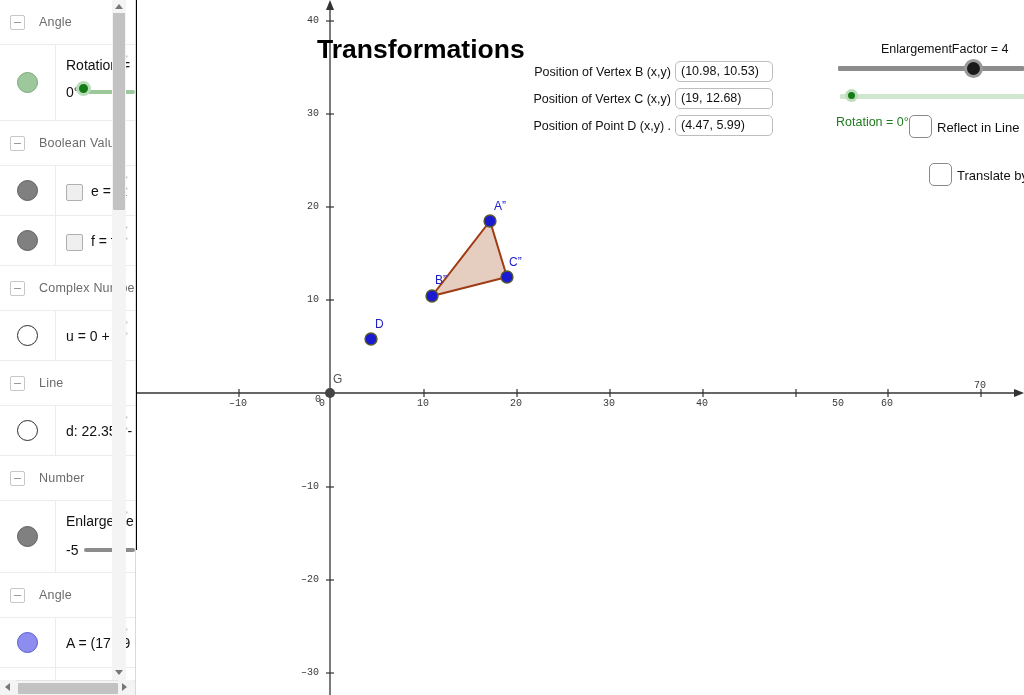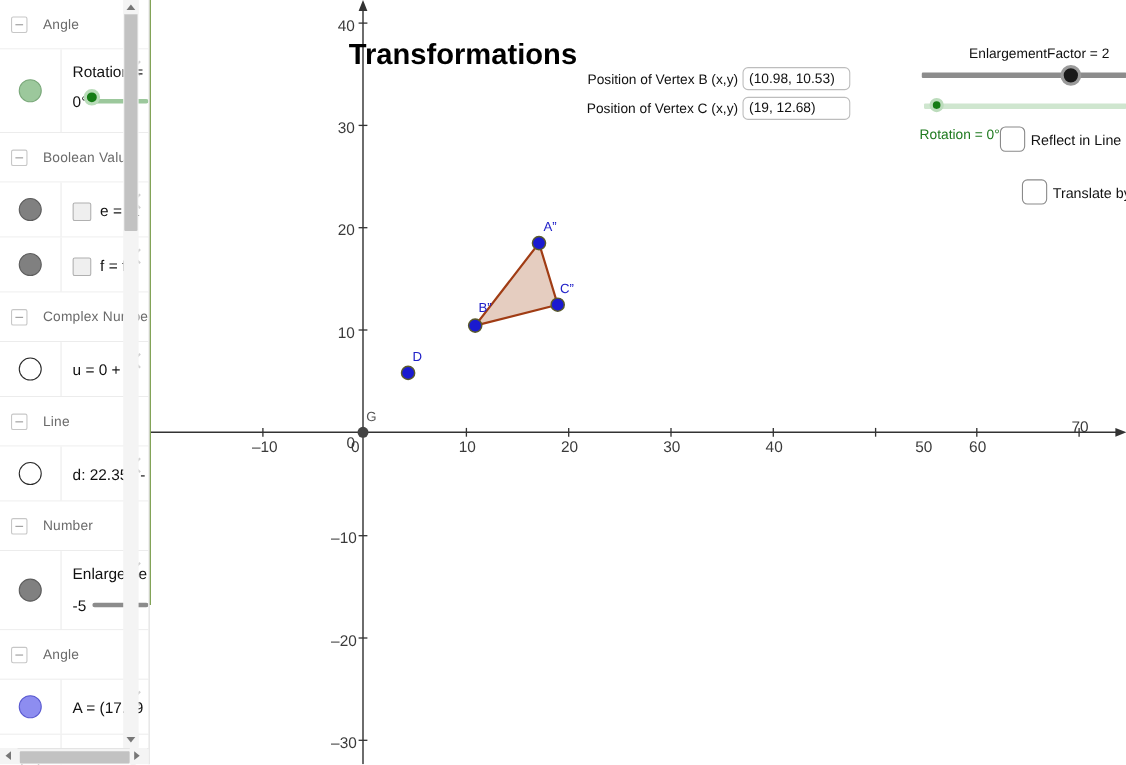--- a/index.html
+++ b/index.html
@@ -3,21 +3,21 @@
 <meta charset="utf-8">
 <style>
   * { box-sizing: border-box; }
   html, body {
     margin: 0; padding: 0;
     width: 1024px; height: 695px;
     overflow: hidden;
     background: #ffffff;
     font-family: "Liberation Sans", sans-serif;
   }
-  #app { position: relative; width: 1024px; height: 550px; background:#4d7c0f; }
+  #app { position: relative; width: 1024px; height: 550px; background:#000000; }
 
   
   #sidebar {
     position: absolute; left: 0; top: 0;
     width: 136px; height: 695px;
     background: #fff;
     border-right: 1px solid #d9d9d9;
     overflow: hidden;
   }
   .ag-group {
@@ -148,22 +148,22 @@
   
   #graphics {
     position:absolute; left:137px; top:0;
     width:887px; height:695px;
     background:#fff; overflow:hidden;
   }
   #gsvg { position:absolute; left:0; top:0; }
 
   .axis-num {
     position:absolute;
-    font-size:14px; color:#3a3a3a;
-    font-family:Liberation Sans, sans-serif;
+    font-size:10px; color:#3a3a3a;
+    font-family:Liberation Mono, monospace;
     white-space:nowrap;
   }
   #title {
     position:absolute; left:180px; top:34px;
     font-size:26.5px; font-weight:bold; color:#000;
     font-family:"Liberation Sans", sans-serif;
     white-space:nowrap;
     text-align:right;
   }
   .pt-label {
@@ -420,23 +420,27 @@
 
     <div id="inputs">
       <div class="in-row">
         <div class="in-label">Position of Vertex B (x,y)</div>
         <div class="in-box">(10.98, 10.53)</div>
       </div>
       <div class="in-row">
         <div class="in-label">Position of Vertex C (x,y)</div>
         <div class="in-box">(19, 12.68)</div>
       </div>
-    </div>
-
-    <div class="gslider-label" style="left:744px; top:42px; color:#111;">EnlargementFactor = 2</div>
+      <div class="in-row">
+        <div class="in-label">Position of Point D (x,y) .</div>
+        <div class="in-box">(4.47, 5.99)</div>
+      </div>
+    </div>
+
+    <div class="gslider-label" style="left:744px; top:42px; color:#111;">EnlargementFactor = 4</div>
     <div class="gtrack" style="left:701px; top:66px; width:186px; background:#8c8c8c;"></div>
     <div class="gknob" style="left:827px; top:59px; width:19px; height:19px; background:#1a1a1a; border:3px solid #9a9a9a;"></div>
 
     <div class="gslider-label" style="left:699px; top:71px; color:#1f7a1f;margin-top:44px;">Rotation = 0°</div>
     <div class="gtrack" style="left:703px; top:94px; width:184px; background:#cfe6cf;"></div>
     <div class="gknob" style="left:708px; top:89px; width:13px; height:13px; background:#157c15; border:3px solid #bcdcbc;"></div>
 
     <div class="gcheck-box" style="left:772px; top:115px;"></div>
     <div class="gcheck-label" style="left:800px; top:120px;">Reflect in Line</div>
 

